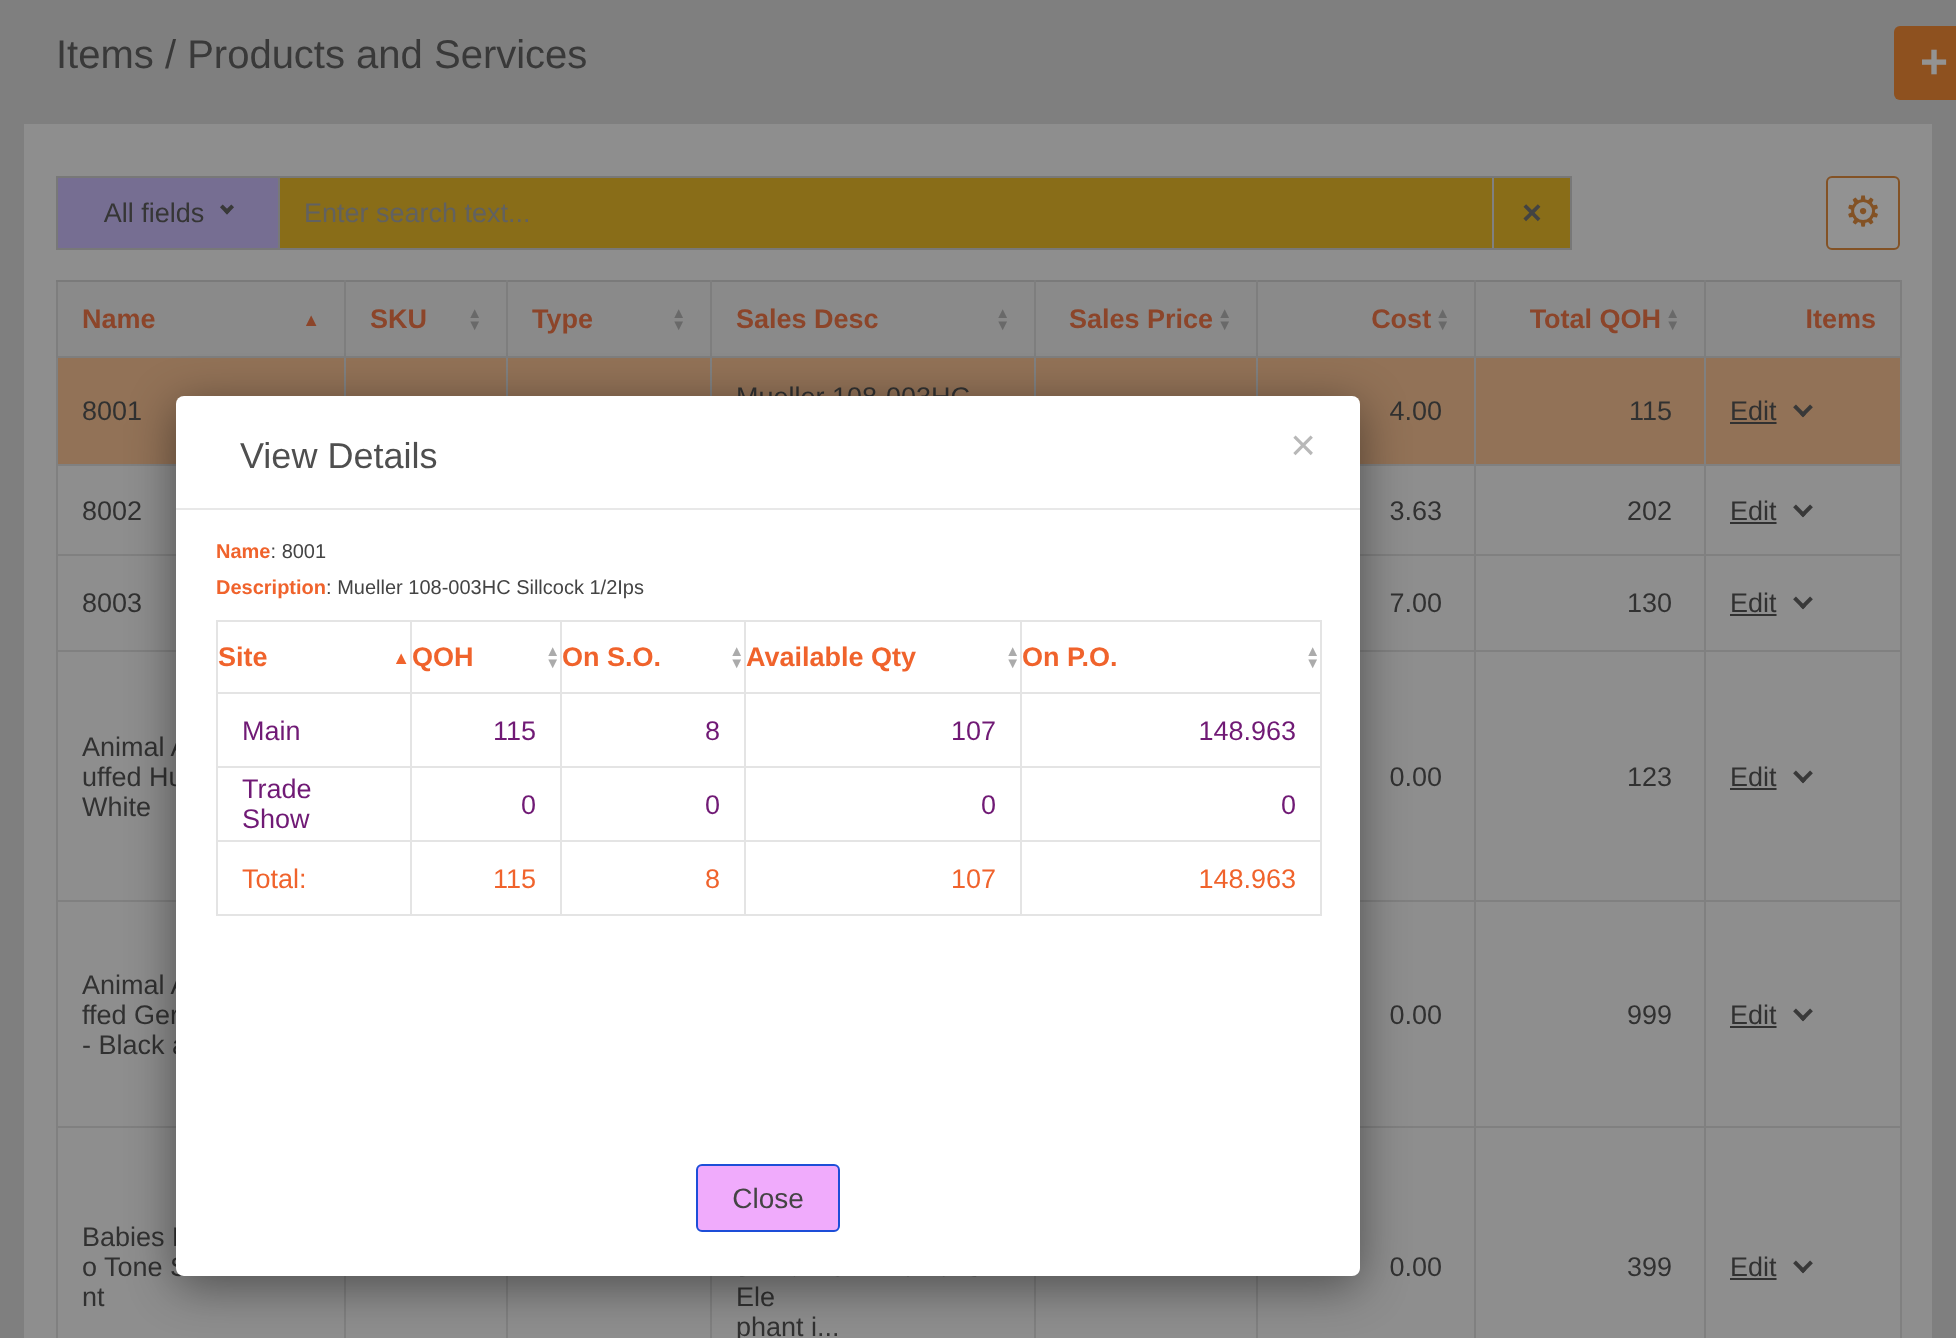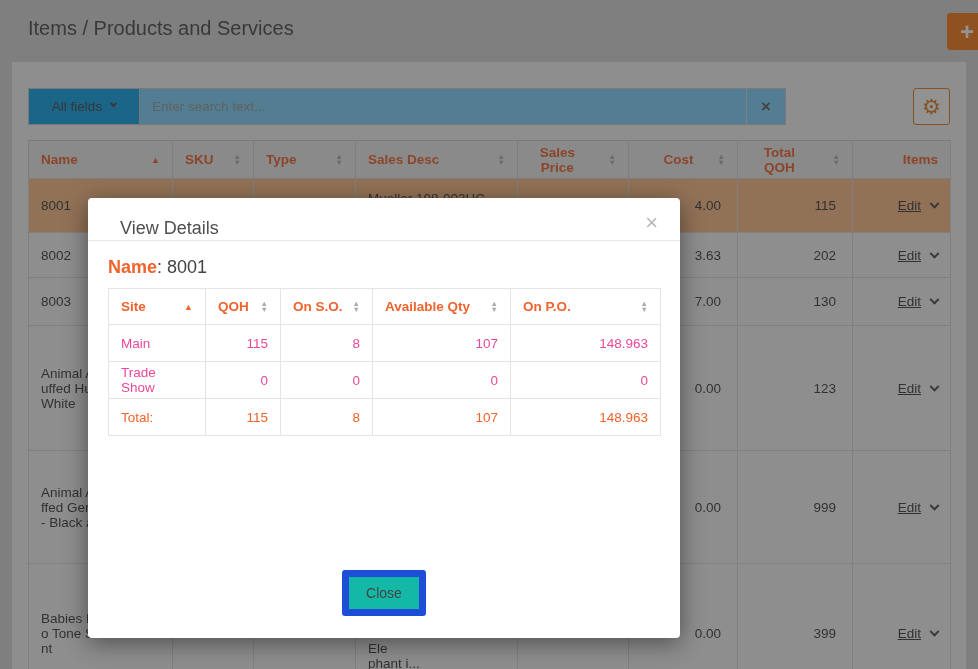--- a/index.html
+++ b/index.html
@@ -12,77 +12,77 @@
   .add-btn { position:absolute; right:-9px; top:13px; width:40px; height:37px;
              background:var(--orange-btn,#f57a16); color:#fff; border:none; border-radius:3px;
              font-size:24px; font-weight:bold; line-height:34px; text-align:center; cursor:pointer; }
 
   
   .panel { position:absolute; left:12px; right:12px; top:62px; height:640px; background:#f5f5f5; }
 
   
   .toolbar { position:relative; margin:26px 16px 0 16px; height:37px; }
   .search-group { display:flex; height:37px; width:758px; }
-  .field-select { width:112px; height:37px; background:#0ea5e9; border:1px solid #c9c9c9;
+  .field-select { width:112px; height:37px; background:#c4b5fd; border:1px solid #c9c9c9;
                   display:flex; align-items:center; justify-content:center; gap:9px;
                   font-size:13.5px; color:#444; cursor:pointer; }
-  .search-wrap { flex:1; height:37px; background:#7dd3fc; border:1px solid #c9c9c9; border-left:none;
+  .search-wrap { flex:1; height:37px; background:#eab308; border:1px solid #c9c9c9; border-left:none;
                  display:flex; align-items:center; }
   .search-input { flex:1; border:none; outline:none; background:transparent; font-family:inherit;
                   font-size:13.5px; color:#444; padding:0 12px; }
   .search-input::placeholder { color:#9a9a9a; }
   .clear-btn { width:39px; height:100%; border-left:1px solid #d9d9d9; display:flex; align-items:center;
                justify-content:center; font-size:17px; font-weight:bold; color:#5e5e5e; cursor:pointer; }
   .export-btn { position:absolute; right:55px; top:0; width:105px; height:37px; background:var(--blue,#5b87c5);
                 border:none; border-radius:3px; color:#eef2f7; font-size:12.5px; font-weight:bold;
                 letter-spacing:1px; display:flex; align-items:center; justify-content:center; gap:8px; cursor:pointer; }
   .gear-btn { position:absolute; right:0; top:0; width:37px; height:37px; background:#fcfcfc;
               border:1px solid #df7d22; border-radius:3px; color:#df7d22; font-size:21px;
               display:flex; align-items:center; justify-content:center; cursor:pointer; }
 
   
   .grid { margin:15px 16px 0 16px; border-collapse:collapse; table-layout:fixed; width:922px; background:#f5f5f5; }
   .grid th { height:38px; background:#ededed; border:1px solid #d4d4d4; border-top:1px solid #cccccc;
              padding:0 12px; font-size:13.5px; color:var(--accent,#f0632c); font-weight:bold; }
   .grid td { border:1px solid #d8d8d8; border-top:none; padding:6px 12px; font-size:13.5px;
              color:#3b3b3b; vertical-align:middle; }
   .th-inner { display:flex; align-items:center; justify-content:space-between; }
-  .th-inner.right { justify-content:flex-end; gap:24px; }
+  .th-inner.right { justify-content:flex-end; gap:2px; }
   .sort-double { display:inline-flex; flex-direction:column; line-height:0.75; font-size:7.5px; color:#ababab; }
   .sort-single { font-size:9px; color:var(--accent,#f0632c); }
   .num { text-align:right; padding-right:16px !important; }
   .prewrap { white-space:pre-line; }
-  .action-cell { text-align:right; }
+  .action-cell { }
   .edit-link { color:#3b3b3b; text-decoration:underline; cursor:pointer; }
   .chev { display:inline-block; width:7px; height:7px; border-right:2px solid #4a4a4a;
           border-bottom:2px solid #4a4a4a; transform:rotate(45deg) translate(-2px,-2px); margin-left:10px; }
   .chev.small { width:5px; height:5px; border-width:2px; margin-left:0; }
   tr.sel td { background:var(--sel,#fcbd86); }
   tr.h54 td{height:54px} tr.h45 td{height:45px} tr.h48 td{height:48px}
   tr.h125 td{height:125px} tr.h113 td{height:113px} tr.h140 td{height:140px}
   td.vtop { vertical-align:top; padding-top:62px; }
 
   
   .overlay { position:absolute; inset:0; background:rgba(40,40,40,0.5); z-index:50; }
   .modal { position:absolute; left:88px; top:198px; width:592px; height:440px; background:#fff;
            border-radius:4px; box-shadow:0 5px 24px rgba(0,0,0,0.45); z-index:60; }
-  .modal-hd { position:relative; padding:20px 28px 1px 32px; border-bottom:1px solid #e8e8e8; }
+  .modal-hd { position:relative; padding:20px 28px 15px 32px; border-bottom:1px solid #e8e8e8; }
   .modal-title { font-size:18px; color:#4f4f4f; }
   .modal-x { position:absolute; right:22px; top:14px; font-size:22px; color:#b8b8b8; cursor:pointer; line-height:1; }
   .modal-bd { padding:16px 20px 0 20px; }
-  .info-line { font-size:18px; color:#444; margin-bottom:7px; }
+  .info-line { font-size:10px; color:#444; margin-bottom:7px; }
   .info-label { color:var(--accent,#f0632c); font-weight:bold; }
   .mini { border-collapse:collapse; table-layout:fixed; width:552px; margin-top:10px; }
-  .mini th { height:36px; border:1px solid #e4e4e4; padding:0 12px; font-size:13.5px;
+  .mini th { height:36px; border:1px solid #e4e4e4; padding:0 0; font-size:13.5px;
              color:var(--accent,#f0632c); font-weight:bold; background:#fff; }
-  .mini td { height:37px; border:1px solid #e4e4e4; padding:0 12px; font-size:13.5px; color:#ec4899; }
+  .mini td { height:37px; border:1px solid #e4e4e4; padding:0 12px; font-size:13.5px; color:#701a75; }
   .mini .num { padding-right:12px !important; }
   .mini tr.total td { color:var(--accent,#f0632c); font-weight:normal; }
   .modal-ft { position:absolute; bottom:22px; left:0; width:100%; text-align:center; }
-  .close-btn { background:#14b8a6; border:7px solid #1d4ed8; border-radius:3px; padding:8px 17px;
+  .close-btn { background:#f0abfc; border:1px solid #1d4ed8; border-radius:3px; padding:8px 17px;
                font-family:inherit; font-size:14px; color:#444; cursor:pointer; }
 </style>
 </head>
 <body>
 
 <div class="top-band">
   <div class="page-title">Items / Products and Services</div>
   <button class="add-btn"><span>+</span></button>
 </div>
 
@@ -266,20 +266,23 @@
 <div class="overlay"></div>
 
 <div class="modal">
   <div class="modal-hd">
     <div class="modal-title">View Details</div>
     <div class="modal-x">×</div>
   </div>
   <div class="modal-bd">
     <div class="info-line">
       <span class="info-label">Name</span><span>: </span><span>8001</span>
+    </div>
+    <div class="info-line">
+      <span class="info-label">Description</span><span>: </span><span>Mueller 108-003HC Sillcock 1/2Ips</span>
     </div>
 
     <table class="mini">
       <colgroup>
         <col style="width:97px">
           <col style="width:75px">
           <col style="width:92px">
           <col style="width:138px">
           <col style="width:150px">
       </colgroup>

